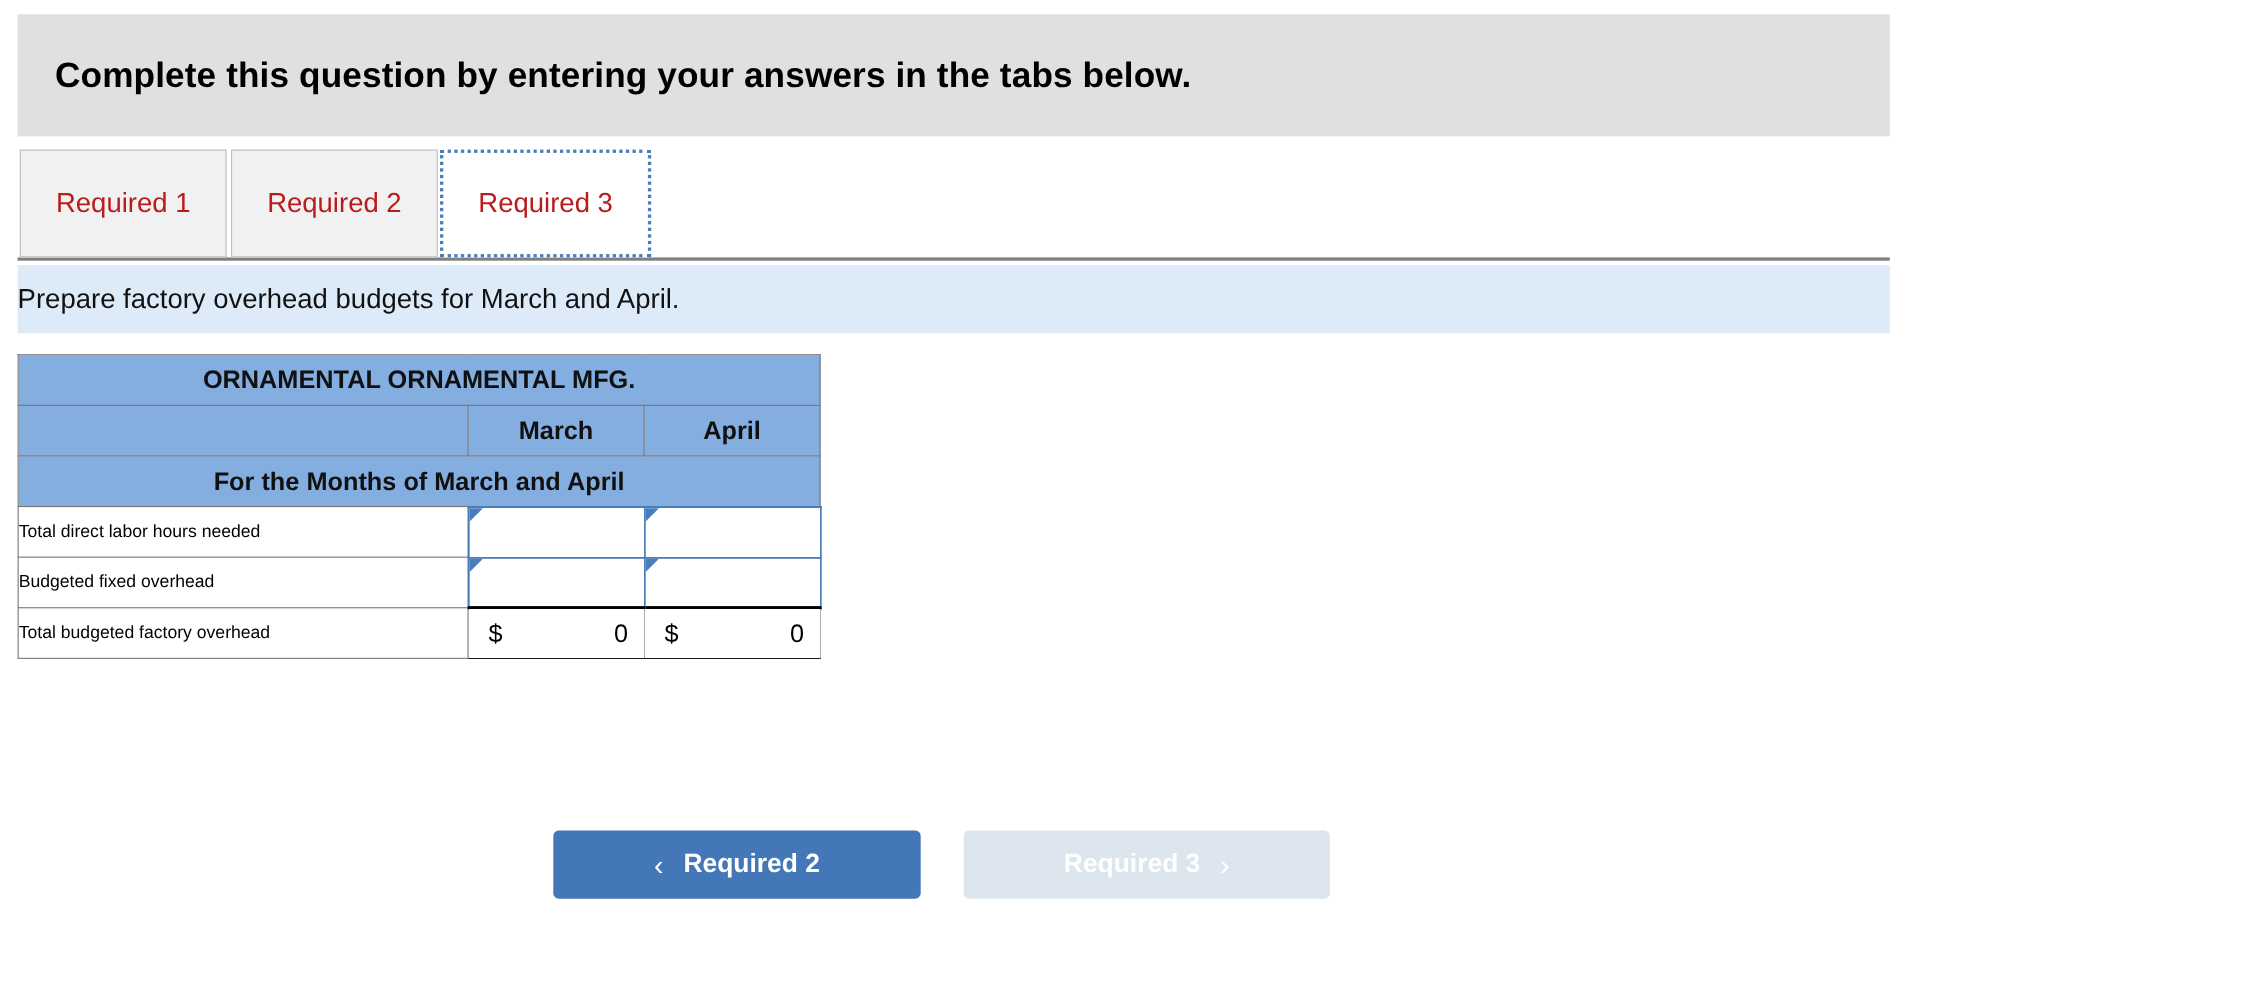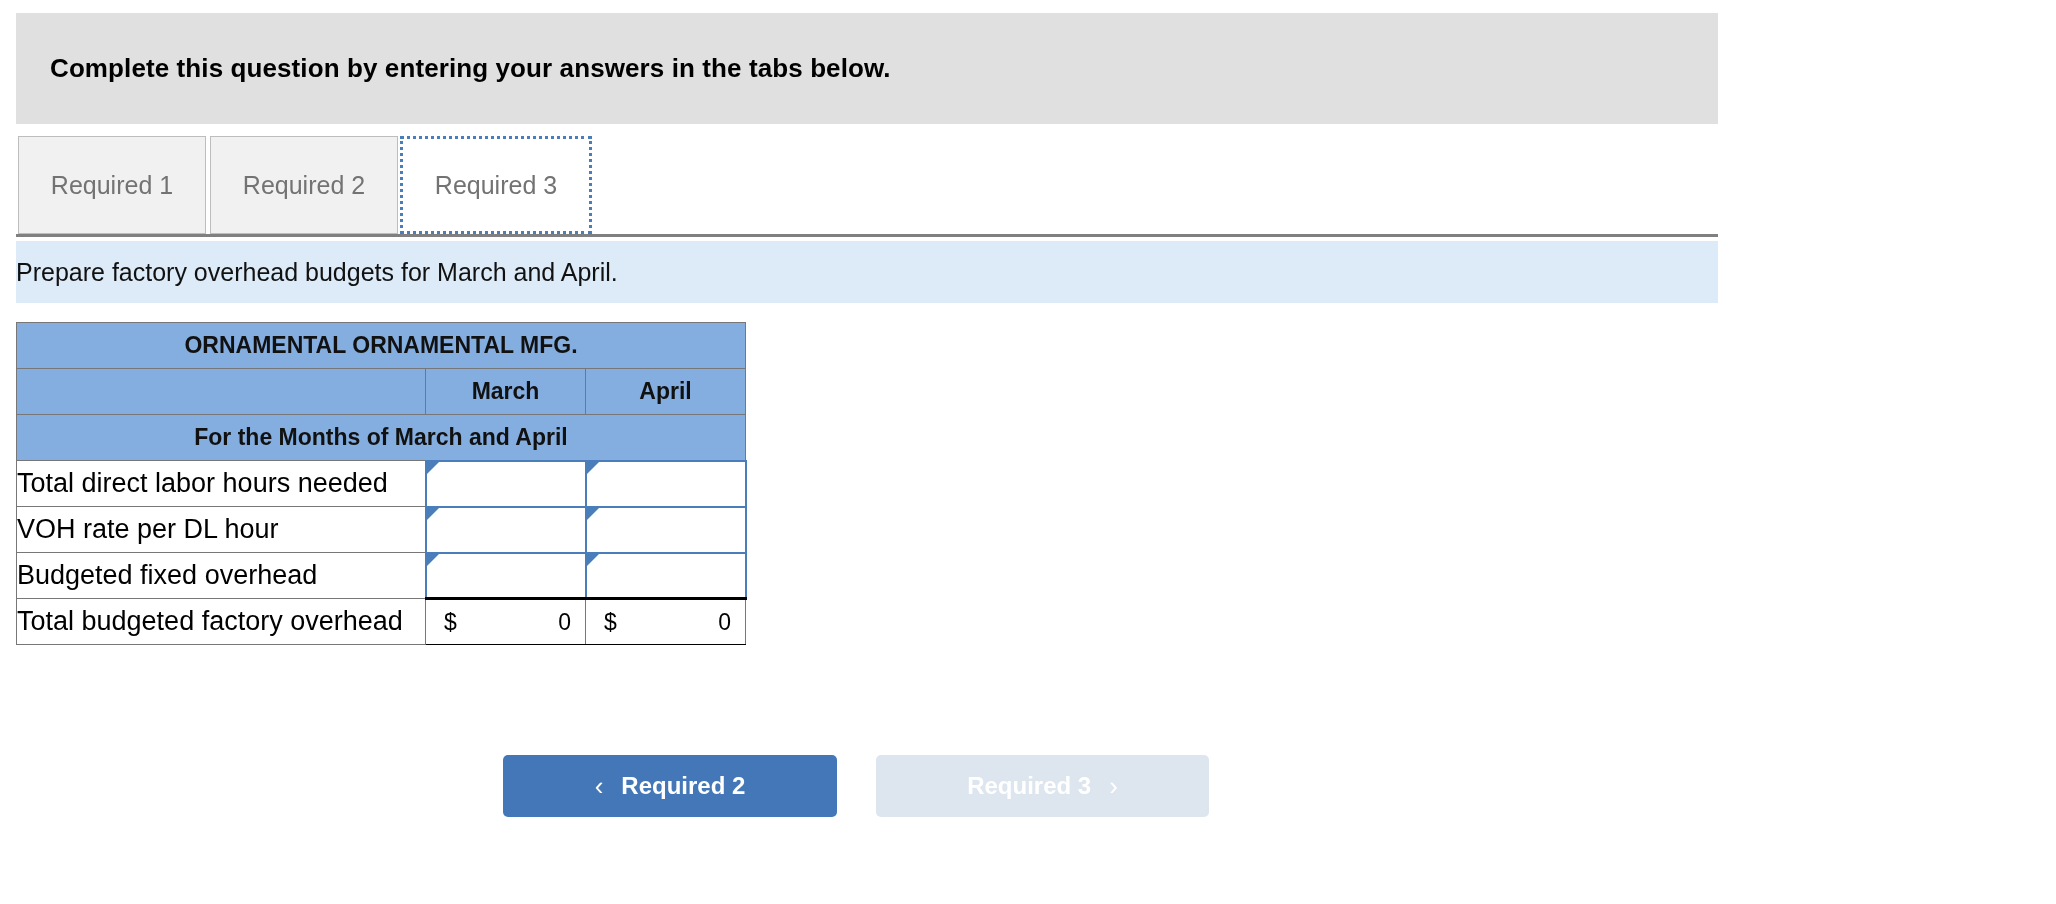--- a/index.html
+++ b/index.html
@@ -25,21 +25,21 @@
     left: 16px;
     top: 13px;
     width: 1702px;
     height: 111px;
     background: #e0e0e0;
     box-sizing: border-box;
     display: flex;
     align-items: center;
   }
   .instruction-banner-text {
-    font-size: 26px;
+    font-size: 32px;
     font-weight: bold;
     color: #000000;
     padding-left: 34px;
     letter-spacing: 0.1px;
   }
 
   
   .tabstrip {
     position: absolute;
     left: 0px;
@@ -57,21 +57,21 @@
   }
   .tab {
     position: absolute;
     top: 0px;
     height: 98px;
     box-sizing: border-box;
     display: flex;
     align-items: center;
     justify-content: center;
     font-size: 25px;
-    color: #737373;
+    color: #b91c1c;
   }
   .tab-inactive {
     background: #f1f1f1;
     border: 1px solid #bdbdbd;
   }
   .tab-active {
     background: #ffffff;
     border: 3px dotted #4a7ebb;
     z-index: 5;
   }
@@ -129,21 +129,21 @@
     background: #84ade0;
     text-align: center;
     font-weight: bold;
     font-size: 23px;
     color: #111111;
   }
   .row-label {
     background: #ffffff;
     text-align: left;
     padding-left: 8px;
-    font-size: 27px;
+    font-size: 16px;
     white-space: nowrap;
     margin-top: 13px;
   }
 
   
   .input-cell {
     position: relative;
     background: #ffffff;
     border: 2px solid #4a7ebb !important;
   }
@@ -275,31 +275,20 @@
         <td class="input-cell">
           <span class="input-flag"></span>
           <span class="value-inner"></span>
         </td>
         <td class="input-cell">
           <span class="input-flag"></span>
           <span class="value-inner"></span>
         </td>
       </tr>
 
-      <tr>
-        <td class="row-label">VOH rate per DL hour</td>
-        <td class="input-cell">
-          <span class="input-flag"></span>
-          <span class="value-inner"></span>
-        </td>
-        <td class="input-cell">
-          <span class="input-flag"></span>
-          <span class="value-inner"></span>
-        </td>
-      </tr>
 
 
       <tr>
         <td class="row-label">Budgeted fixed overhead</td>
         <td class="input-cell">
           <span class="input-flag"></span>
           <span class="value-inner"></span>
         </td>
         <td class="input-cell">
           <span class="input-flag"></span>

